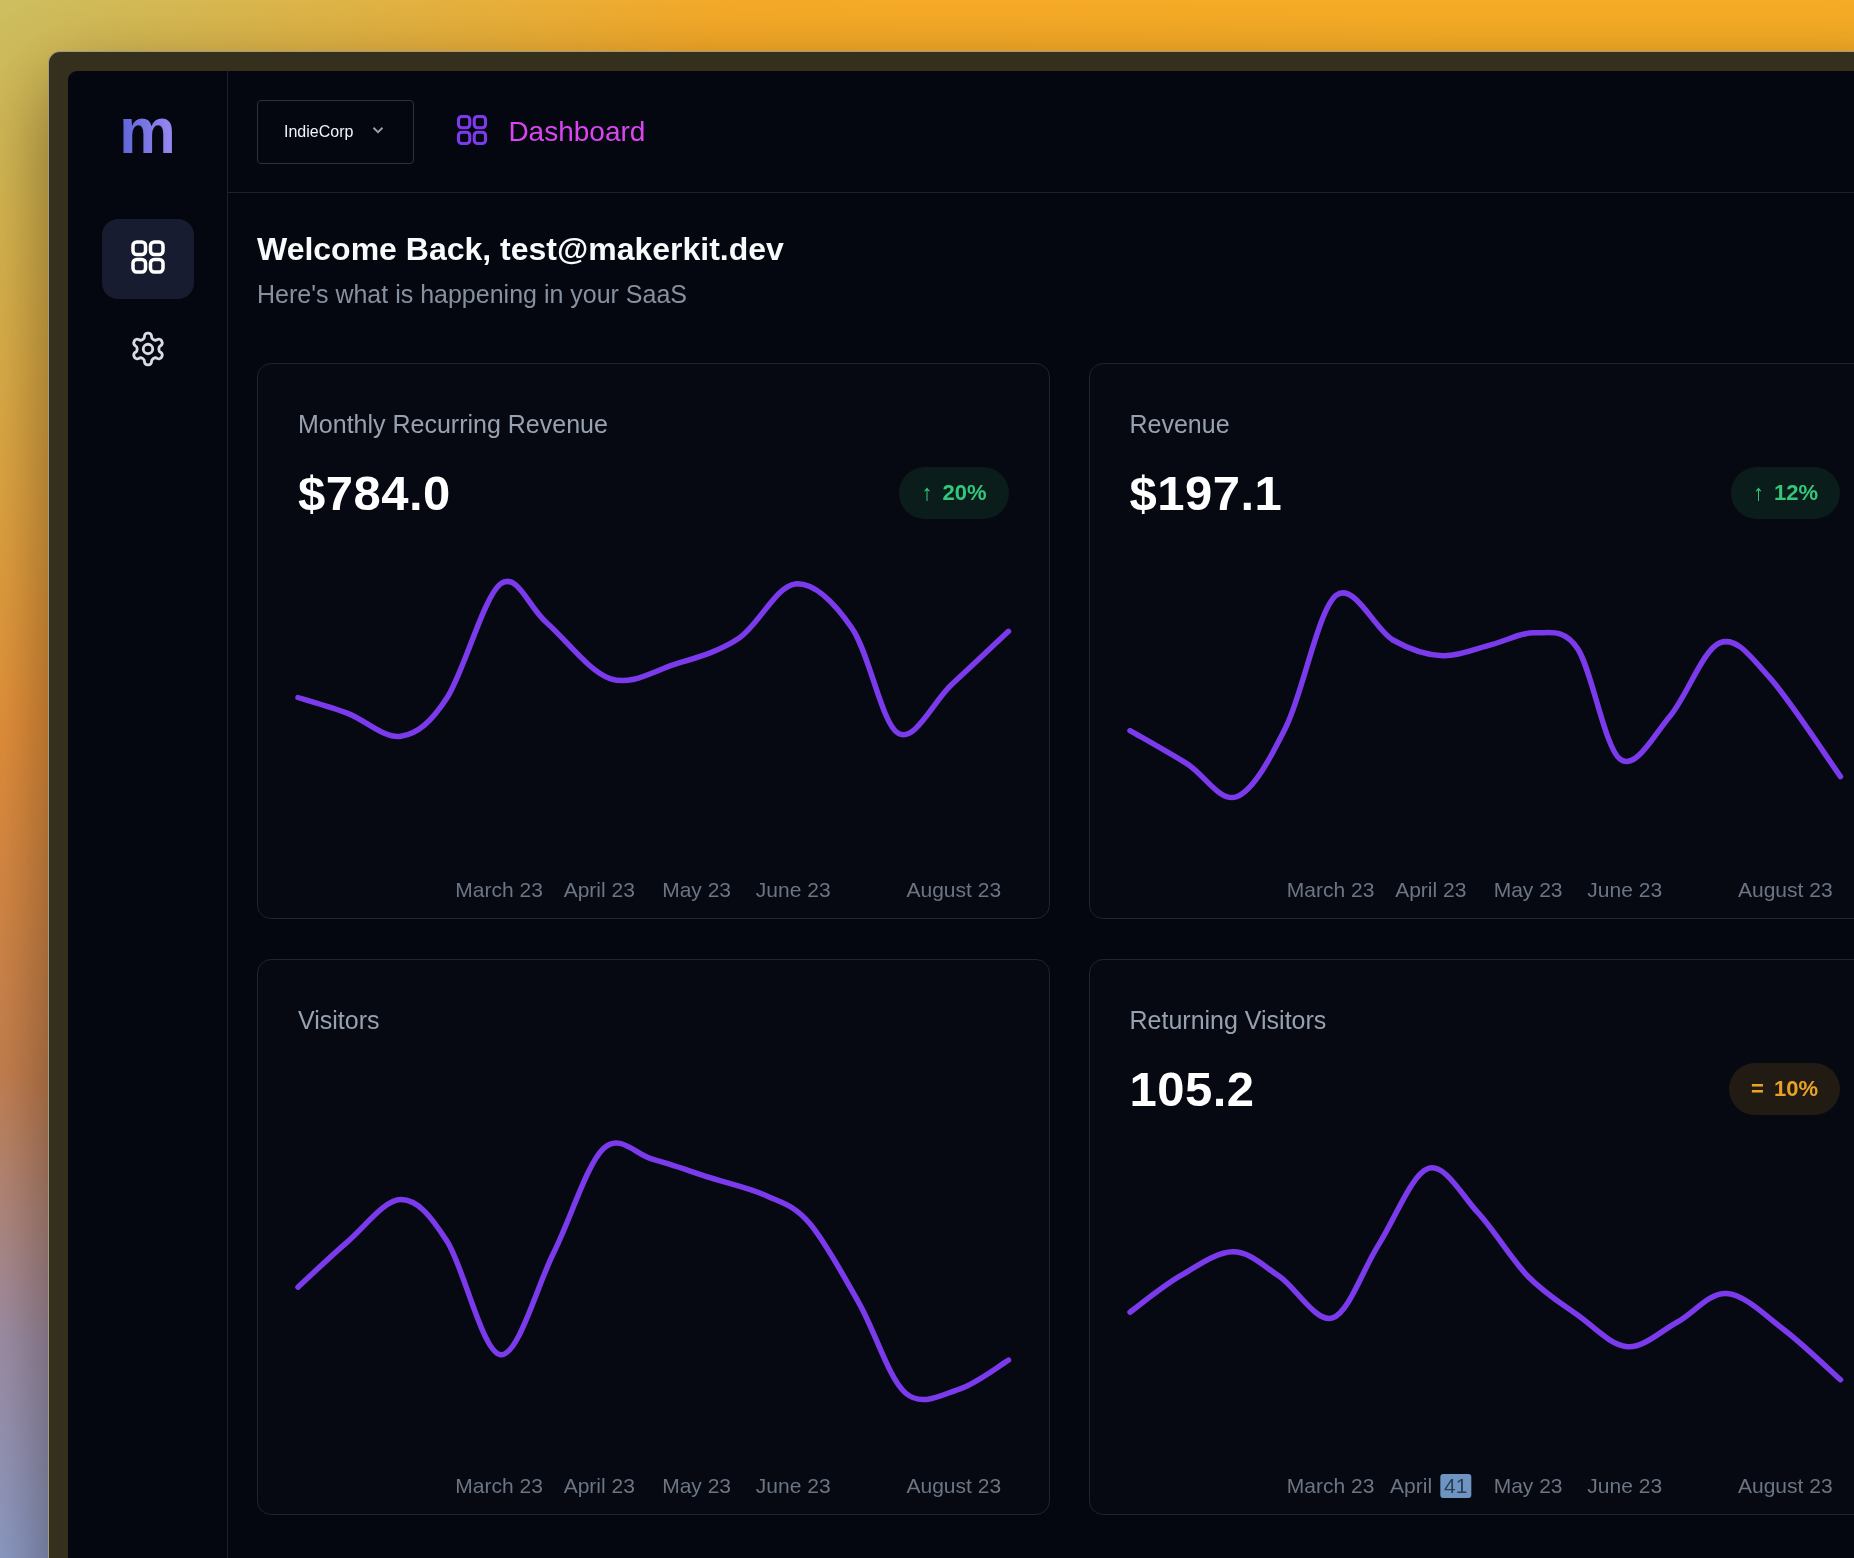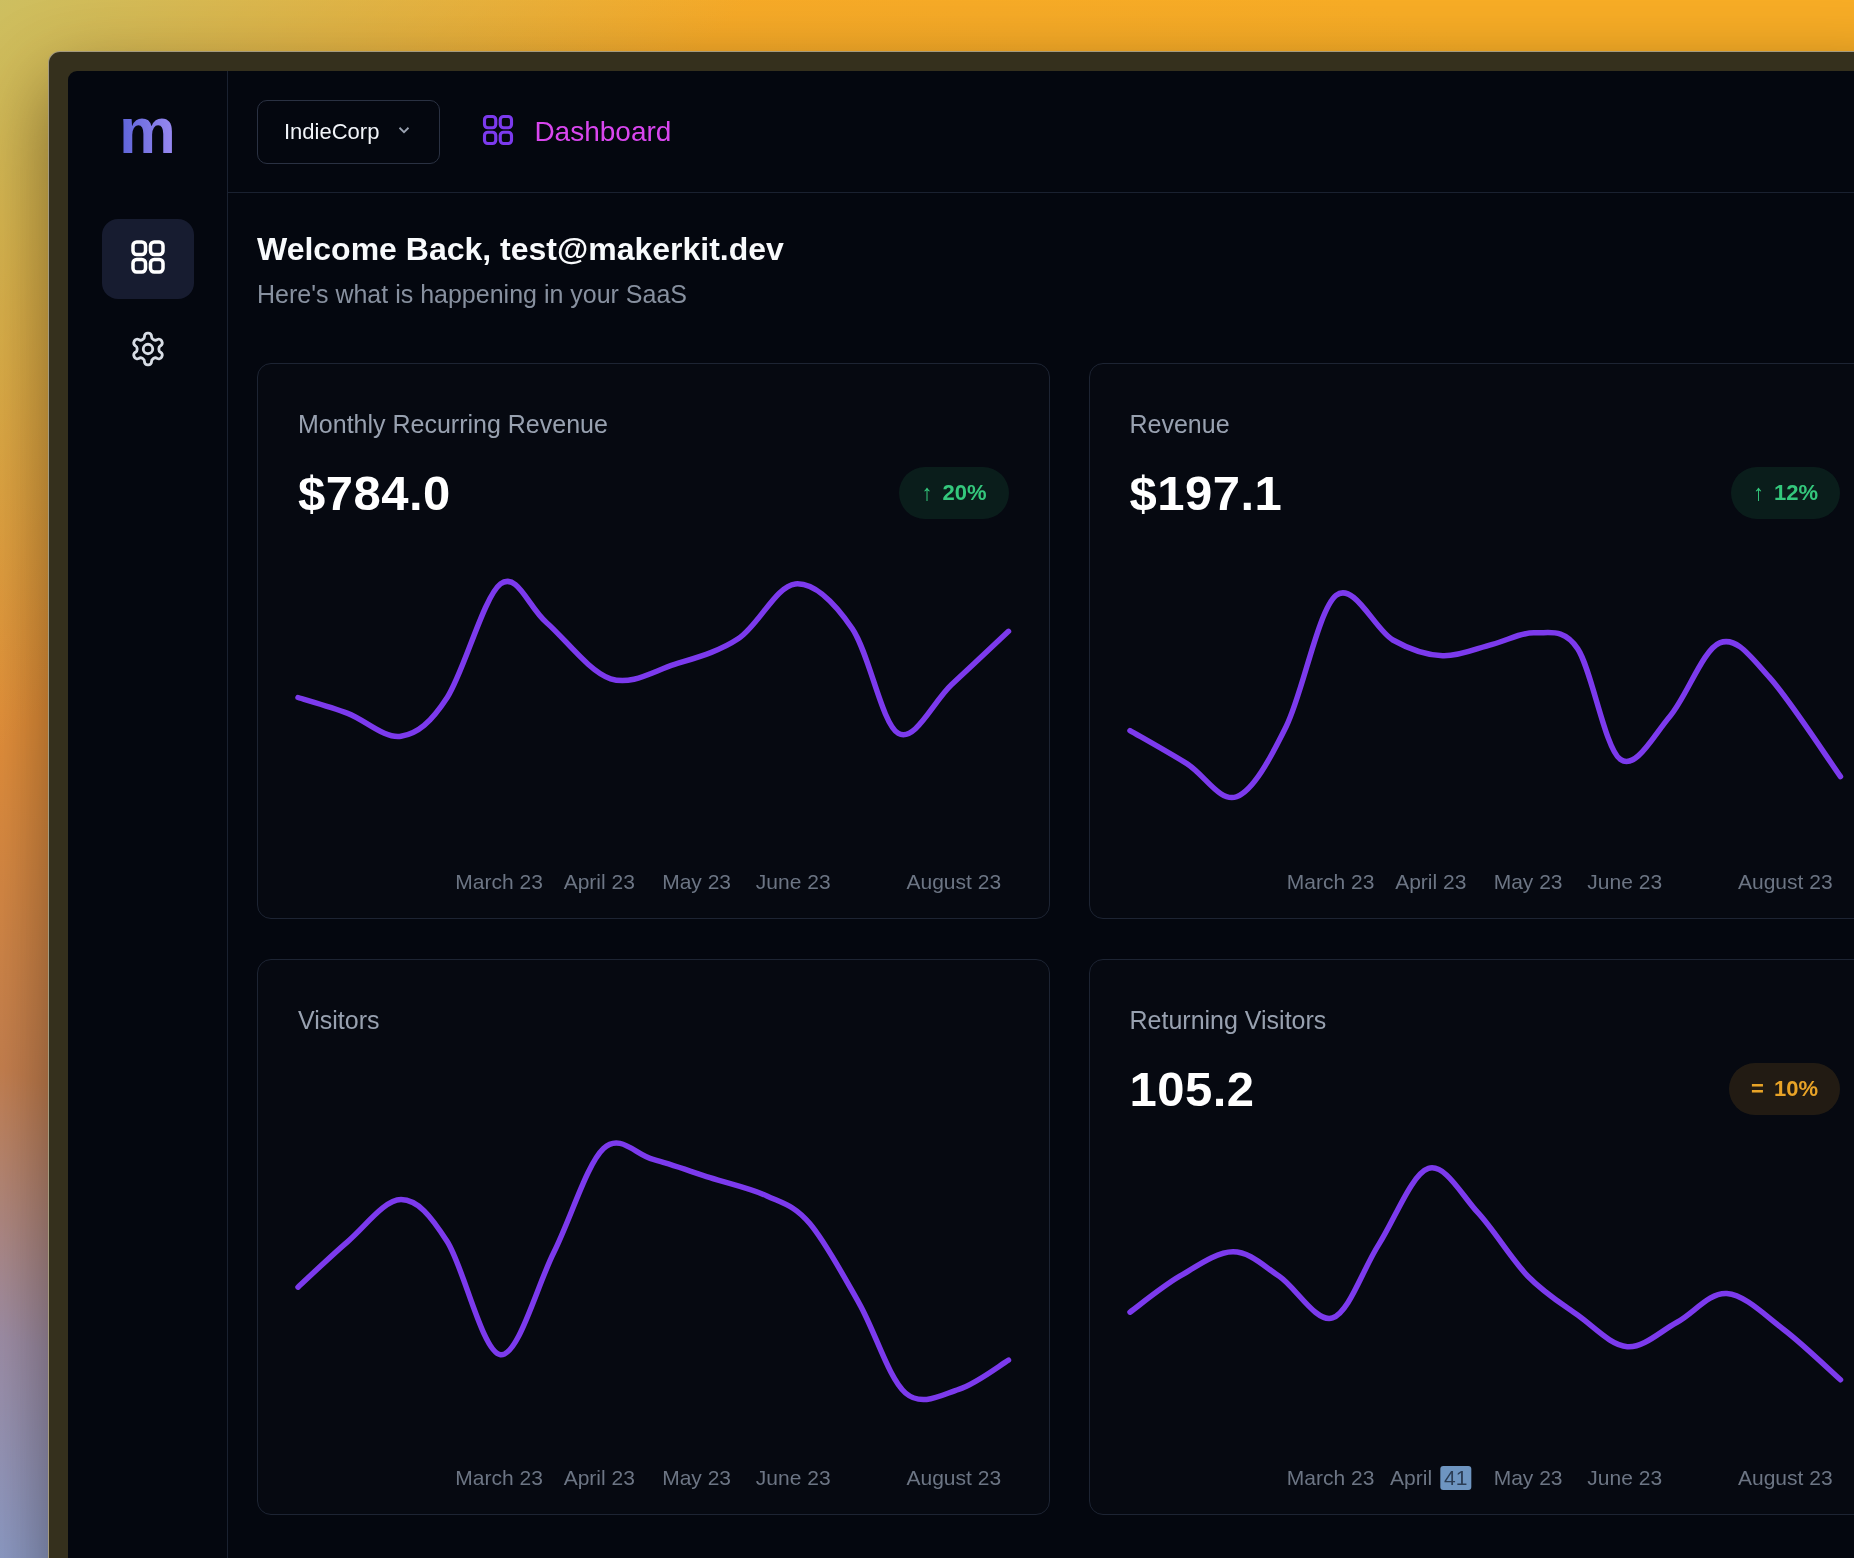--- a/index.html
+++ b/index.html
@@ -58,24 +58,24 @@
   
   .main{ flex:1; display:flex; flex-direction:column; }
   .topbar{
     height:122px; flex:0 0 122px;
     border-bottom:1px solid #1a2130;
     display:flex; align-items:center;
     padding-left:29px; gap:40px;
   }
   .team-btn{
     height:64px; padding:0 26px;
-    border:1px solid #2a3142; border-radius:10px;
+    border:1px solid #2a3142; border-radius:4px;
     background:transparent;
     display:flex; align-items:center; gap:16px;
-    color:#f1f4f9; font-size:22px; font-weight:500;
+    color:#f1f4f9; font-size:16px; font-weight:500;
     cursor:pointer;
   }
   .team-btn svg{ width:18px; height:18px; stroke:#9aa2b1; }
   .page-ind{ display:flex; align-items:center; gap:18px; cursor:pointer; }
   .page-ind svg{ width:36px; height:36px; stroke:#7c3aed; }
   .page-ind .page-label{ color:#d946ef; font-size:28px; font-weight:400; }
 
   .content{ flex:1; padding:38px 32px 0 29px; overflow:hidden; }
   .welcome-title{ color:#f8fafc; font-size:32px; font-weight:700; }
   .welcome-sub{ color:#87909f; font-size:25px; margin-top:12px; }
@@ -106,21 +106,21 @@
   .badge.negative{ background:rgba(231,60,60,.12); color:#e14b4b; }
   .badge.neutral { background:rgba(240,165,40,.12); color:#e8a327; }
   .badge .badge-icon{ font-size:22px; line-height:1; }
 
   .chart-wrap{ flex:1; margin-top:24px; position:relative; }
   .chart-wrap svg{ position:absolute; inset:0; width:100%; height:100%; overflow:visible; }
   .chart-line{ fill:none; stroke:#7c3aed; stroke-width:5.5; stroke-linecap:round; stroke-linejoin:round; }
 
   .ticks{ position:relative; height:30px; margin-top:12px; flex:0 0 30px; }
   .tick{
-    position:absolute; top:8px; transform:translateX(-50%);
+    position:absolute; top:16px; transform:translateX(-50%);
     color:#6c7584; font-size:21px; white-space:nowrap;
   }
   .sel-chip{
     display:inline-block; margin-left:8px;
     background:#6e95c1; color:#2b3d55;
     border-radius:3px; padding:0 4px;
   }
 </style>
 </head>
 <body>

